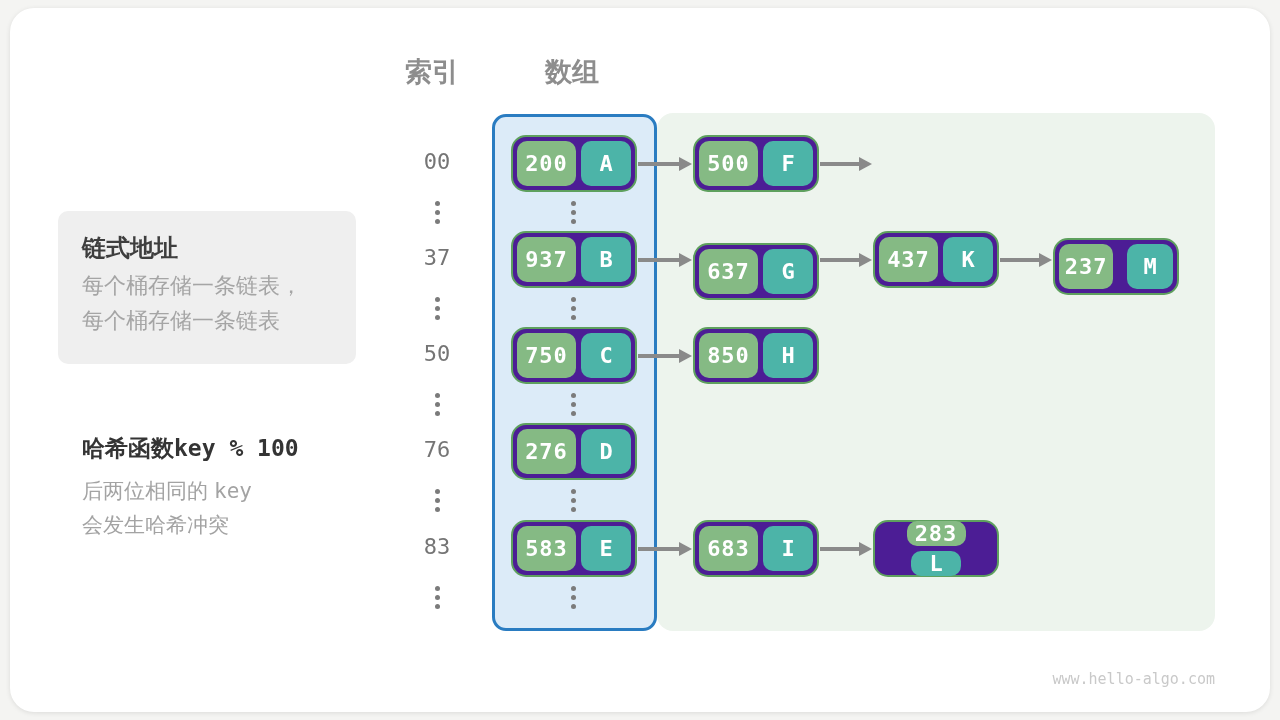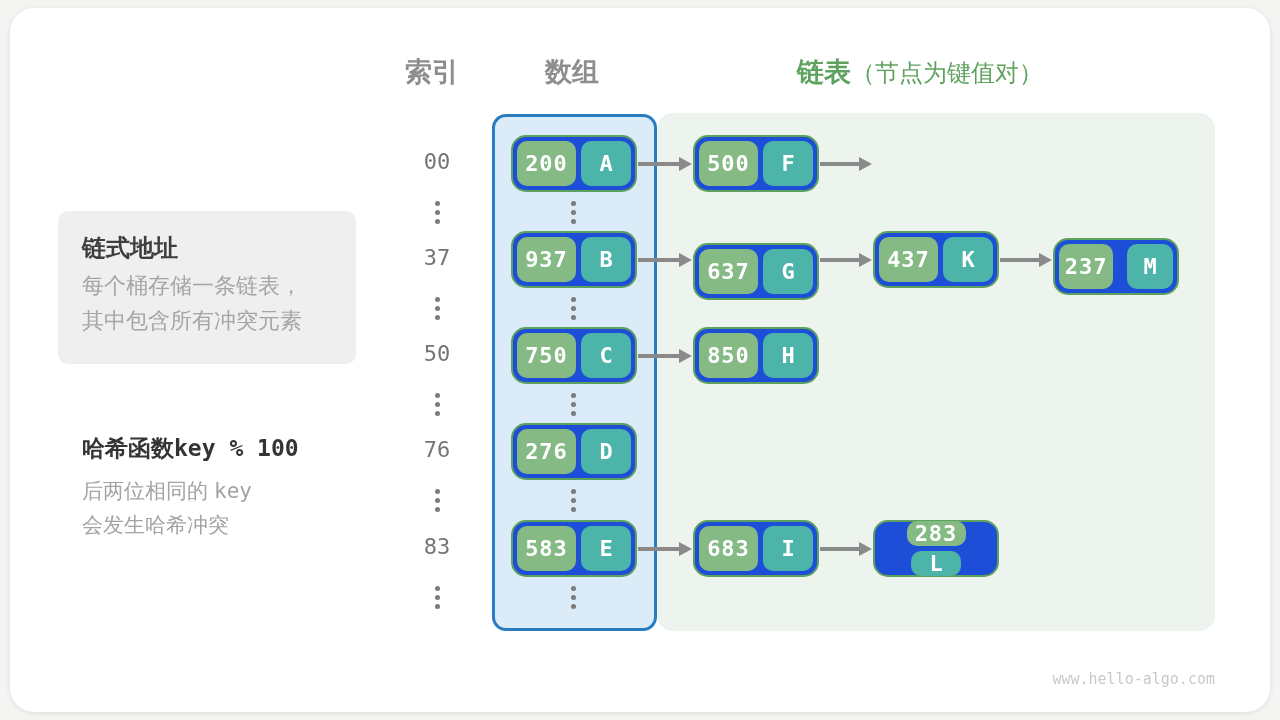--- a/index.html
+++ b/index.html
@@ -33,21 +33,21 @@
   
   .hash-title { position:absolute; left:82px; top:433px; font-size:23px; font-weight:bold;
                 color:#343434; white-space:nowrap; }
   .hash-title .code { font-family:"DejaVu Sans Mono","Liberation Mono",monospace; }
   .hash-body  { position:absolute; left:82px; top:474px; font-size:21px; color:#a3a3a3; line-height:34px; }
   .hash-body .code { font-family:"DejaVu Sans Mono","Liberation Mono",monospace; margin-left:6px; }
 
   
   .idx-label { position:absolute; width:60px; text-align:center; font-size:22px; color:#757575;
                font-family:"DejaVu Sans Mono","Liberation Mono",monospace; }
-  .node { position:absolute; width:126px; height:57px; background:#1d4ed8;
+  .node { position:absolute; width:126px; height:57px; background:#4c1d95;
           border:2px solid #5ea05e; border-radius:15px; display:flex; align-items:center;
           justify-content:center; gap:5px; padding:0 4px; }
   .node .key, .node .val { height:45px; display:flex; align-items:center; justify-content:center;
           color:#ffffff; border-radius:10px; font-size:22px; font-weight:bold;
           font-family:"DejaVu Sans Mono","Liberation Mono",monospace; }
   .node .key { width:59px; background:#85ba84; letter-spacing:1px; }
   .node .val { width:50px; background:#4cb4a8; }
   .arrow { position:absolute; height:4px; background:#8a8a8a; }
   .arrow::after { content:''; position:absolute; right:-12px; top:50%; transform:translateY(-50%);
           width:0; height:0; border-left:13px solid #8a8a8a;
@@ -62,27 +62,26 @@
 <body>
 
 <div class="card"></div>
 
 <div class="stage">
   <div class="list-panel"></div>
   <div class="array-panel"></div>
 
   <div class="hdr hdr-index">索引</div>
   <div class="hdr hdr-array">数组</div>
-  <div class="hdr-list"><span class="b">链表</span><span class="n">（节点为键值对）</span></div>
 
   <div class="info-card"></div>
   <div class="info-title">链式地址</div>
   <div class="info-body">
     <div>每个桶存储一条链表，</div>
-    <div>其中包含所有冲突元素</div>
+    <div>每个桶存储一条链表</div>
   </div>
 
   <div class="hash-title"><span>哈希函数</span><span class="code">key % 100</span></div>
   <div class="hash-body">
     <div><span>后两位相同的</span><span class="code">key</span></div>
     <div>会发生哈希冲突</div>
   </div>
 
   <div class="watermark">www.hello-algo.com</div>
 <div class="idx-label" style="left: 407px; top: 149px;">00</div>

